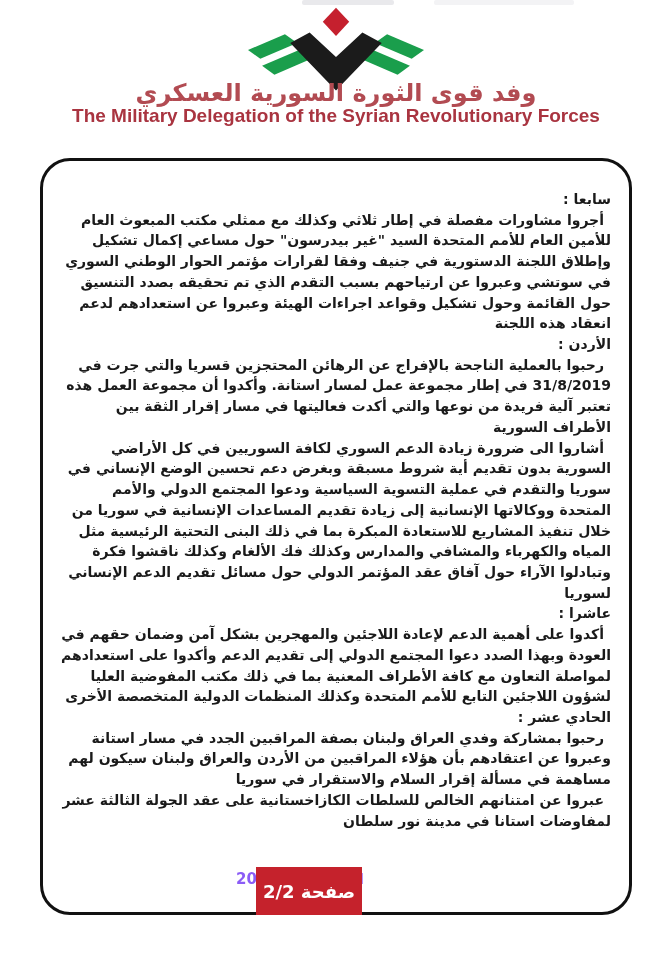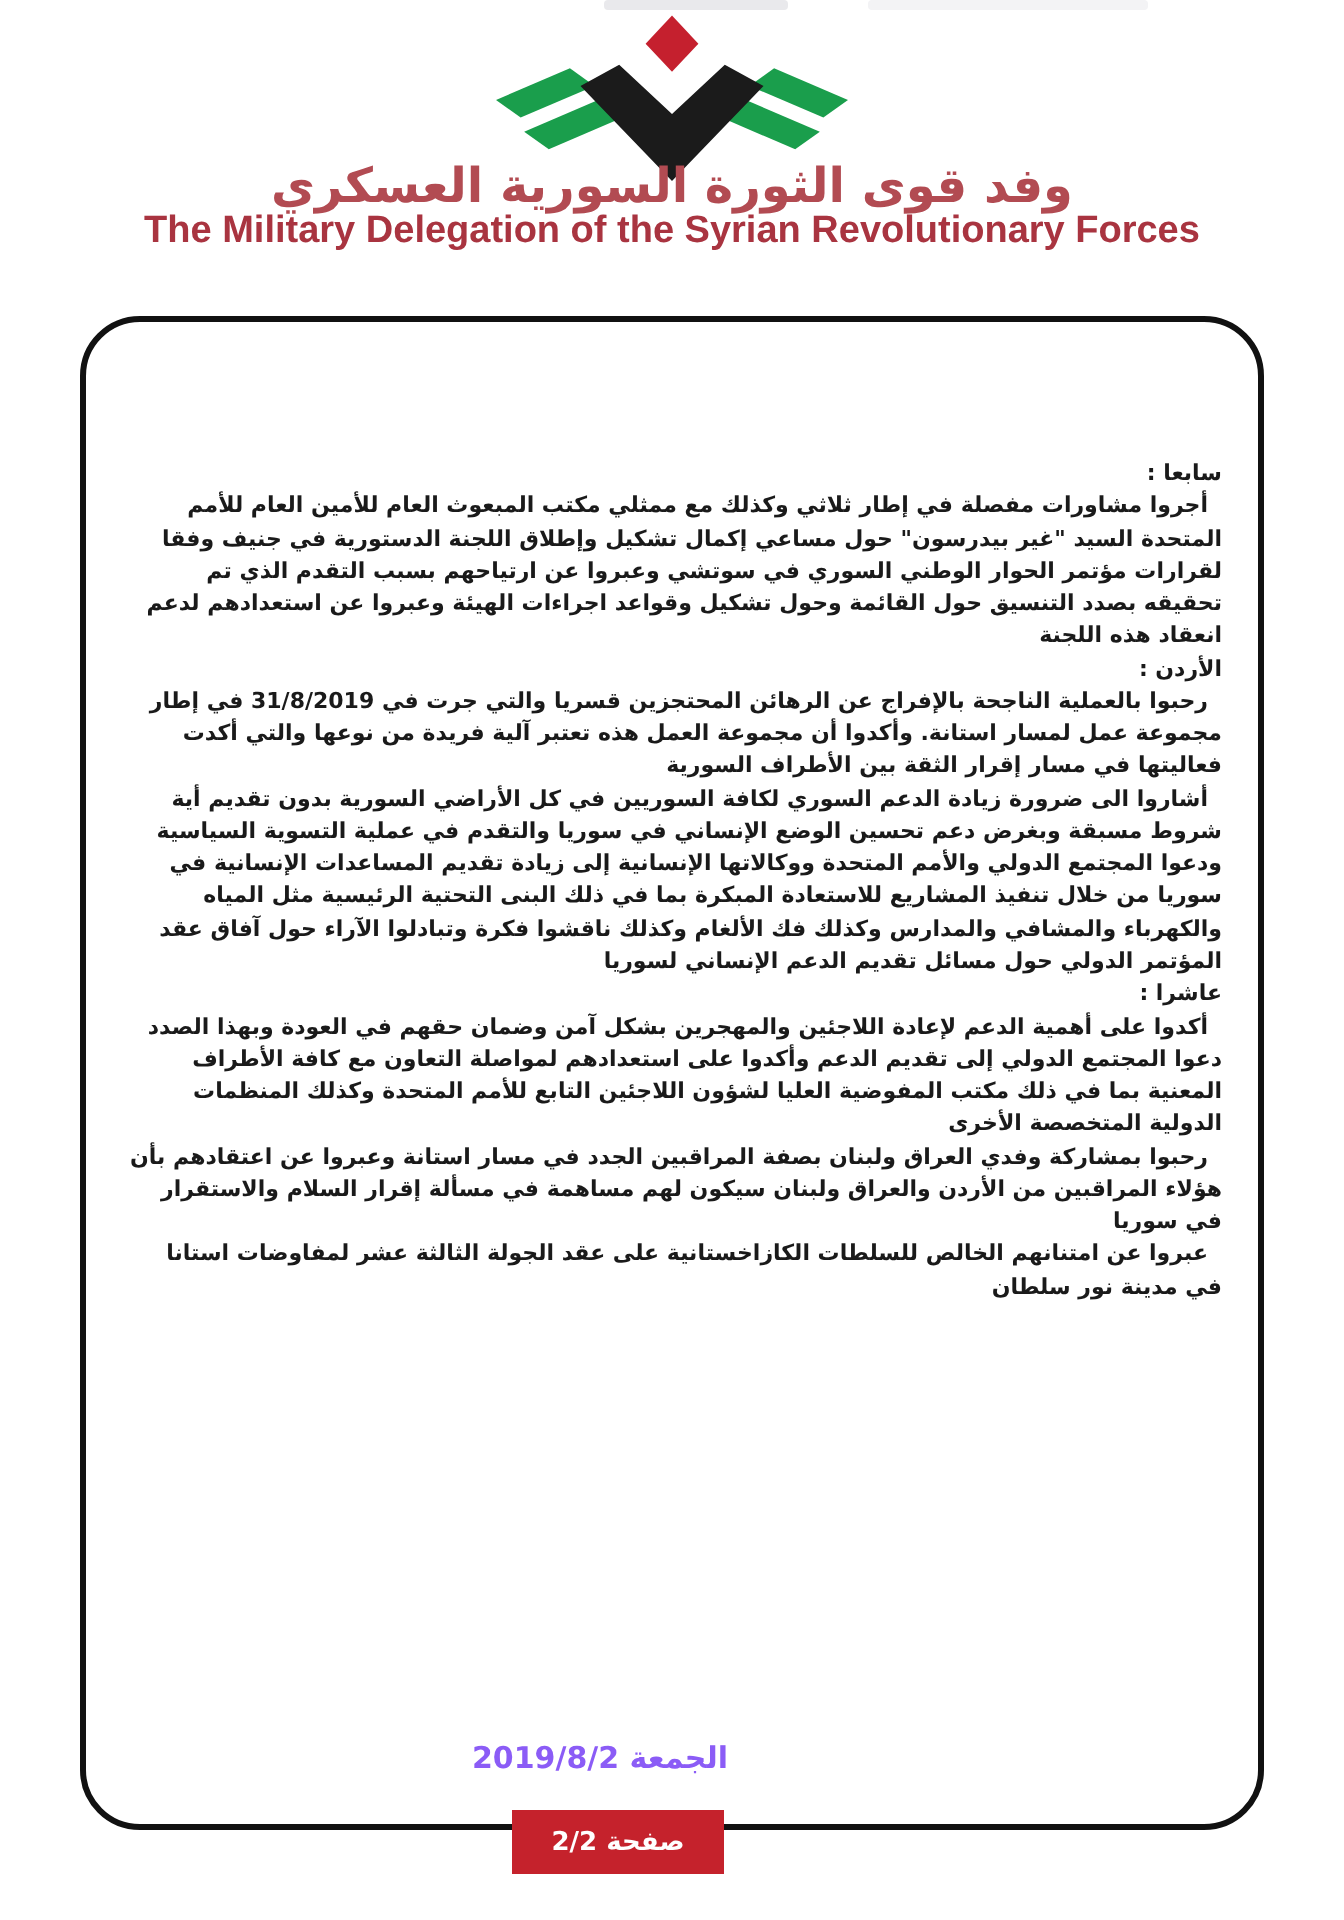--- a/index.html
+++ b/index.html
@@ -27,39 +27,38 @@
 
   
   .doc-box{
     position:absolute;left:40px;top:158px;width:592px;height:757px;
     box-sizing:border-box;border:3px solid #111111;border-radius:30px;
     overflow:hidden;
   }
   .doc-content{
     position:absolute;top:31px;right:19px;left:21px;bottom:86px;
     direction:rtl;text-align:right;
-    color:#1a1a1a;font-weight:bold;font-size:11px;line-height:1.48;
+    color:#1a1a1a;font-weight:bold;font-size:14px;line-height:1.48;
     overflow:hidden;
-    margin-top:40px;
   }
   .section{margin:0;}
   .section-heading{margin:0;}
   .section-body{margin:0;text-indent:7px;}
 
   
   .date-line{
     position:absolute;top:870px;left:0;width:600px;text-align:center;
     direction:rtl;font-size:15px;font-weight:bold;color:#8b5cf6;
   }
 
   
   .page-badge{
-    position:absolute;top:905px;left:256px;width:106px;height:32px;
+    position:absolute;top:867px;left:256px;width:106px;height:48px;
     display:flex;align-items:center;justify-content:center;
-    direction:rtl;font-size:13px;font-weight:bold;color:#ffffff;
+    direction:rtl;font-size:18px;font-weight:bold;color:#ffffff;
     z-index:5;
   }
 </style>
 </head>
 <body>
 
 <div class="artifact a1"></div>
 <div class="artifact a2"></div>
 
 <div class="logo-wrap">
@@ -92,20 +91,21 @@
     <div class="section-body">رحبوا بالعملية الناجحة بالإفراج عن الرهائن المحتجزين قسريا والتي جرت في 31/8/2019 في إطار مجموعة عمل لمسار استانة. وأكدوا أن مجموعة العمل هذه تعتبر آلية فريدة من نوعها والتي أكدت فعاليتها في مسار إقرار الثقة بين الأطراف السورية</div>
   </div>
   <div class="section">
     <div class="section-body">أشاروا الى ضرورة زيادة الدعم السوري لكافة السوريين في كل الأراضي السورية بدون تقديم أية شروط مسبقة وبغرض دعم تحسين الوضع الإنساني في سوريا والتقدم في عملية التسوية السياسية ودعوا المجتمع الدولي والأمم المتحدة ووكالاتها الإنسانية إلى زيادة تقديم المساعدات الإنسانية في سوريا من خلال تنفيذ المشاريع للاستعادة المبكرة بما في ذلك البنى التحتية الرئيسية مثل المياه والكهرباء والمشافي والمدارس وكذلك فك الألغام وكذلك ناقشوا فكرة وتبادلوا الآراء حول آفاق عقد المؤتمر الدولي حول مسائل تقديم الدعم الإنساني لسوريا</div>
   </div>
   <div class="section">
     <div class="section-heading">عاشرا :</div>
     <div class="section-body">أكدوا على أهمية الدعم لإعادة اللاجئين والمهجرين بشكل آمن وضمان حقهم في العودة وبهذا الصدد دعوا المجتمع الدولي إلى تقديم الدعم وأكدوا على استعدادهم لمواصلة التعاون مع كافة الأطراف المعنية بما في ذلك مكتب المفوضية العليا لشؤون اللاجئين التابع للأمم المتحدة وكذلك المنظمات الدولية المتخصصة الأخرى</div>
   </div>
   <div class="section">
+    <div class="section-heading">الحادي عشر :</div>
     <div class="section-body">رحبوا بمشاركة وفدي العراق ولبنان بصفة المراقبين الجدد في مسار استانة وعبروا عن اعتقادهم بأن هؤلاء المراقبين من الأردن والعراق ولبنان سيكون لهم مساهمة في مسألة إقرار السلام والاستقرار في سوريا</div>
   </div>
   <div class="section">
     <div class="section-body">عبروا عن امتنانهم الخالص للسلطات الكازاخستانية على عقد الجولة الثالثة عشر لمفاوضات استانا في مدينة نور سلطان</div>
   </div>
 </div>
 
 <div class="date-line">الجمعة 2019/8/2</div>
 
 <div class="page-badge" style="background: rgb(197, 34, 44); color: rgb(255, 255, 255);">صفحة 2/2</div>

